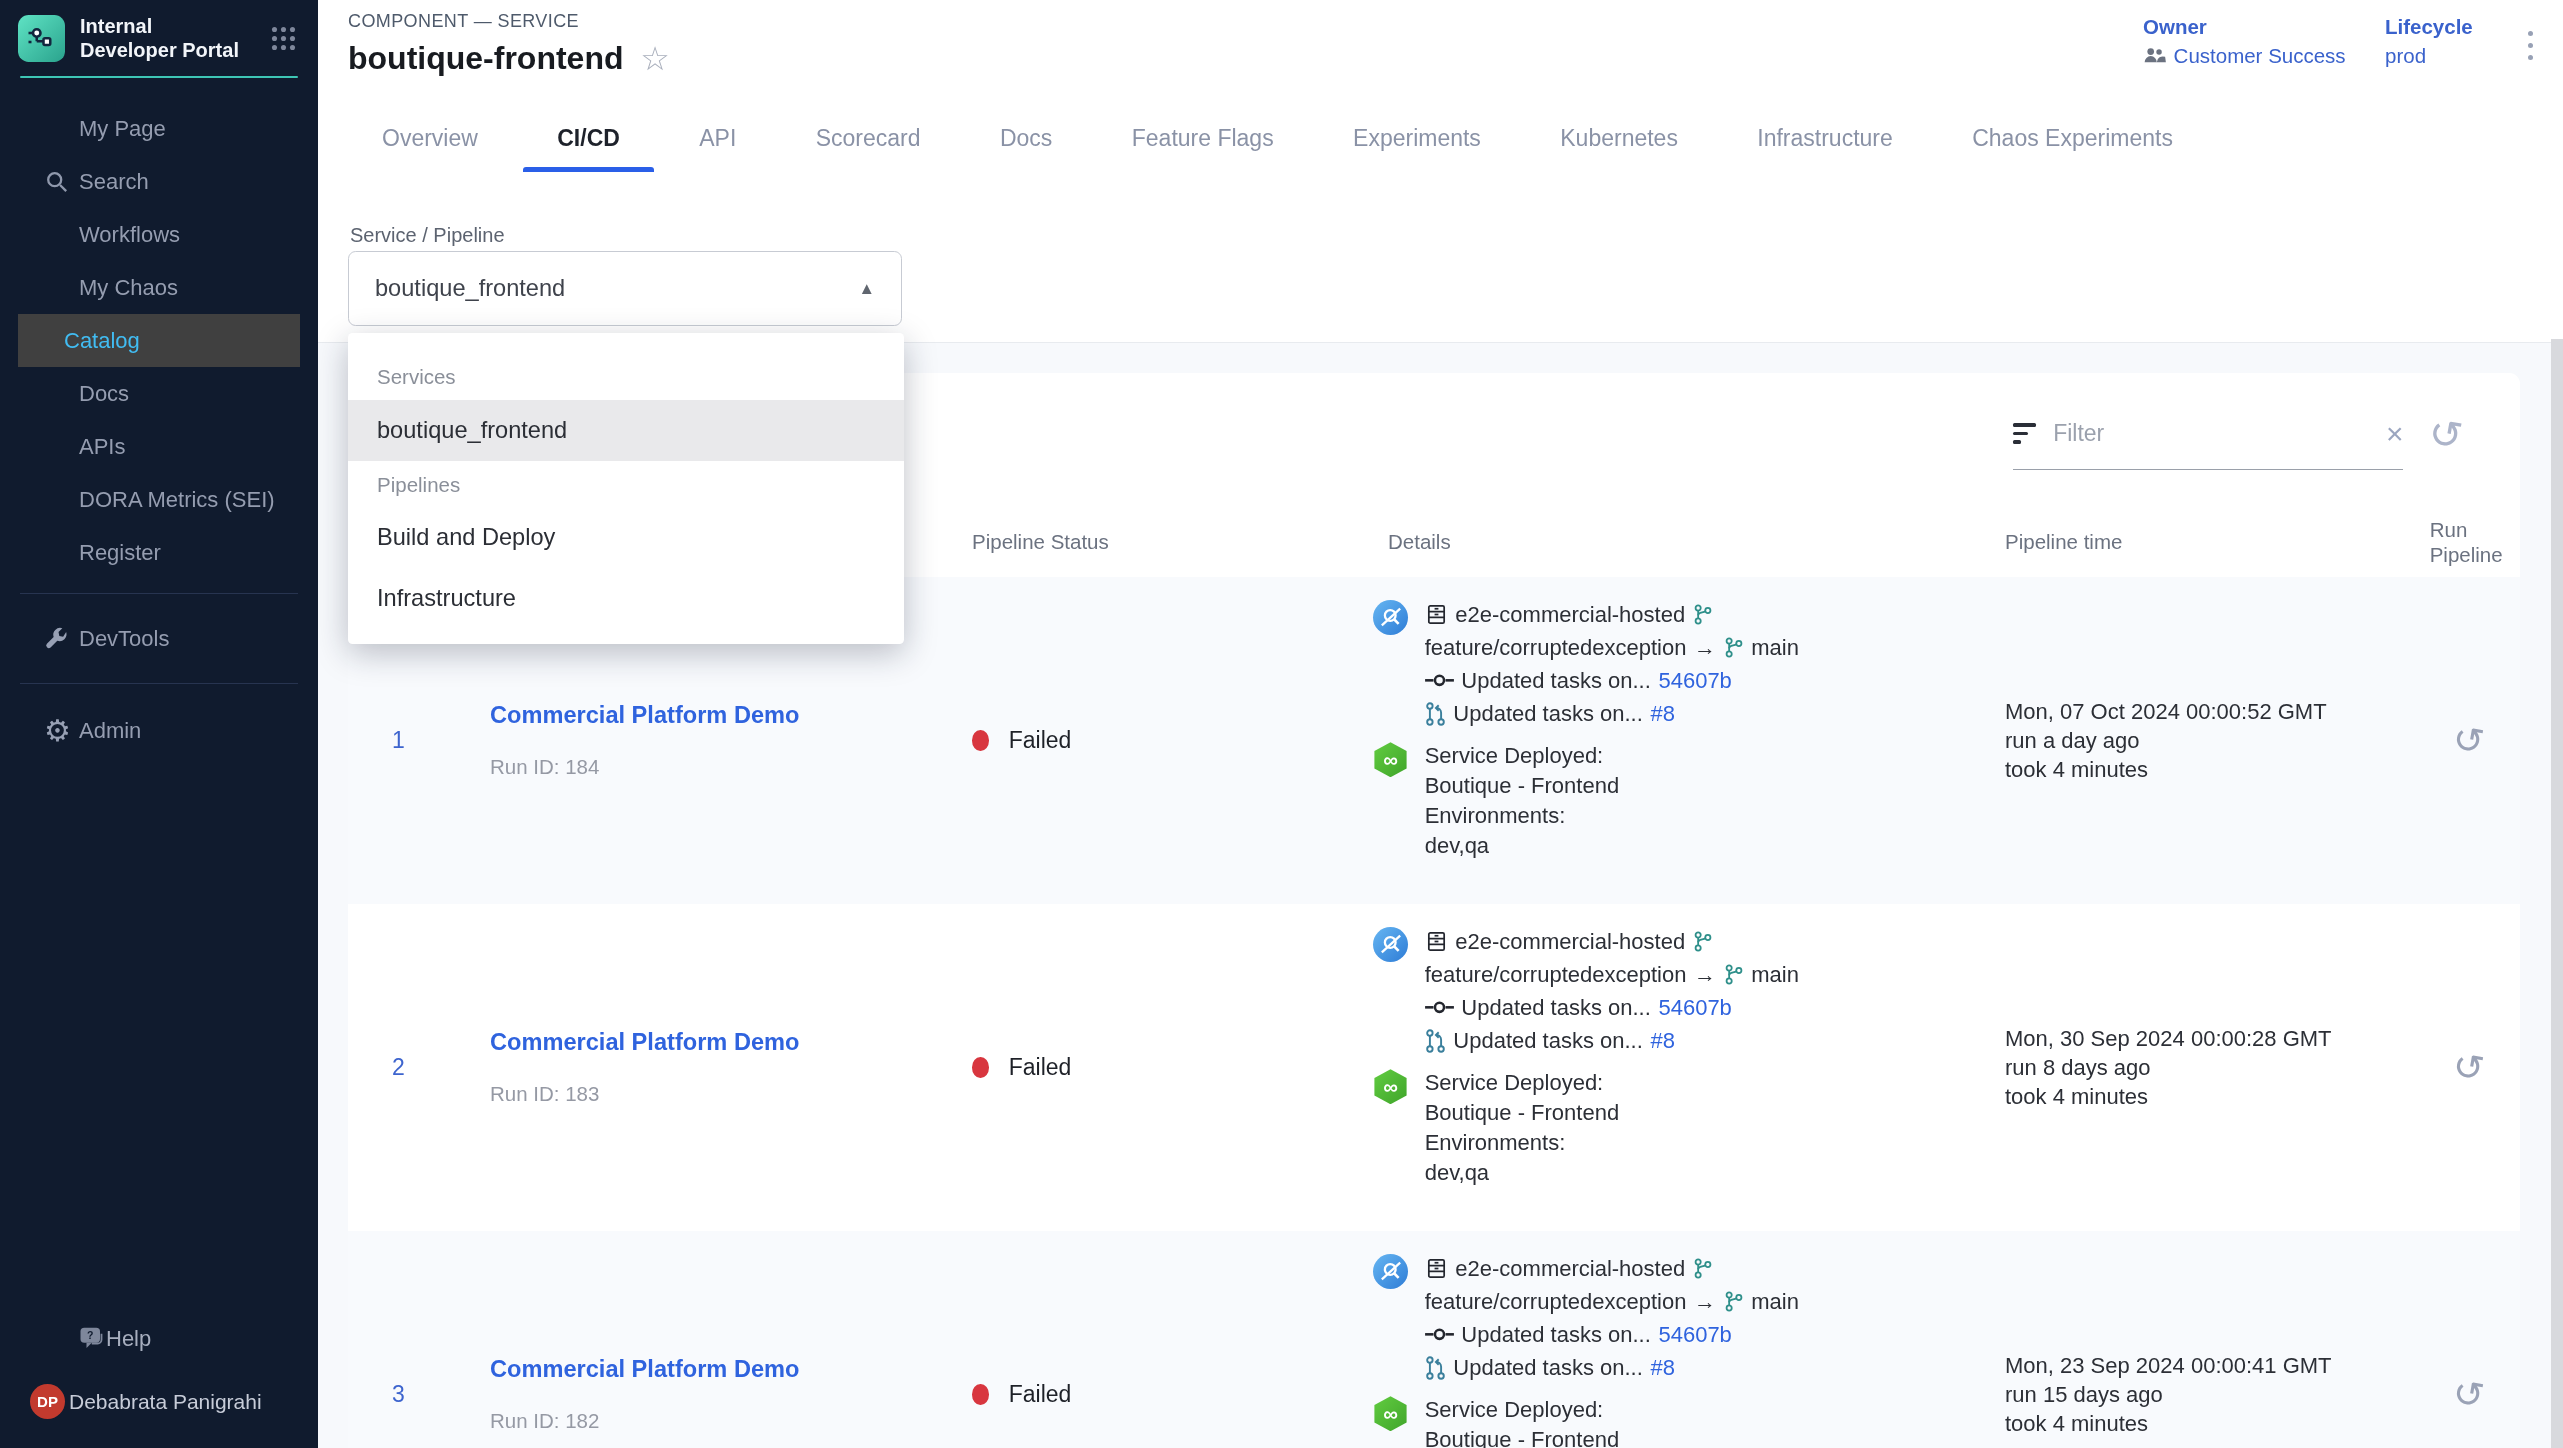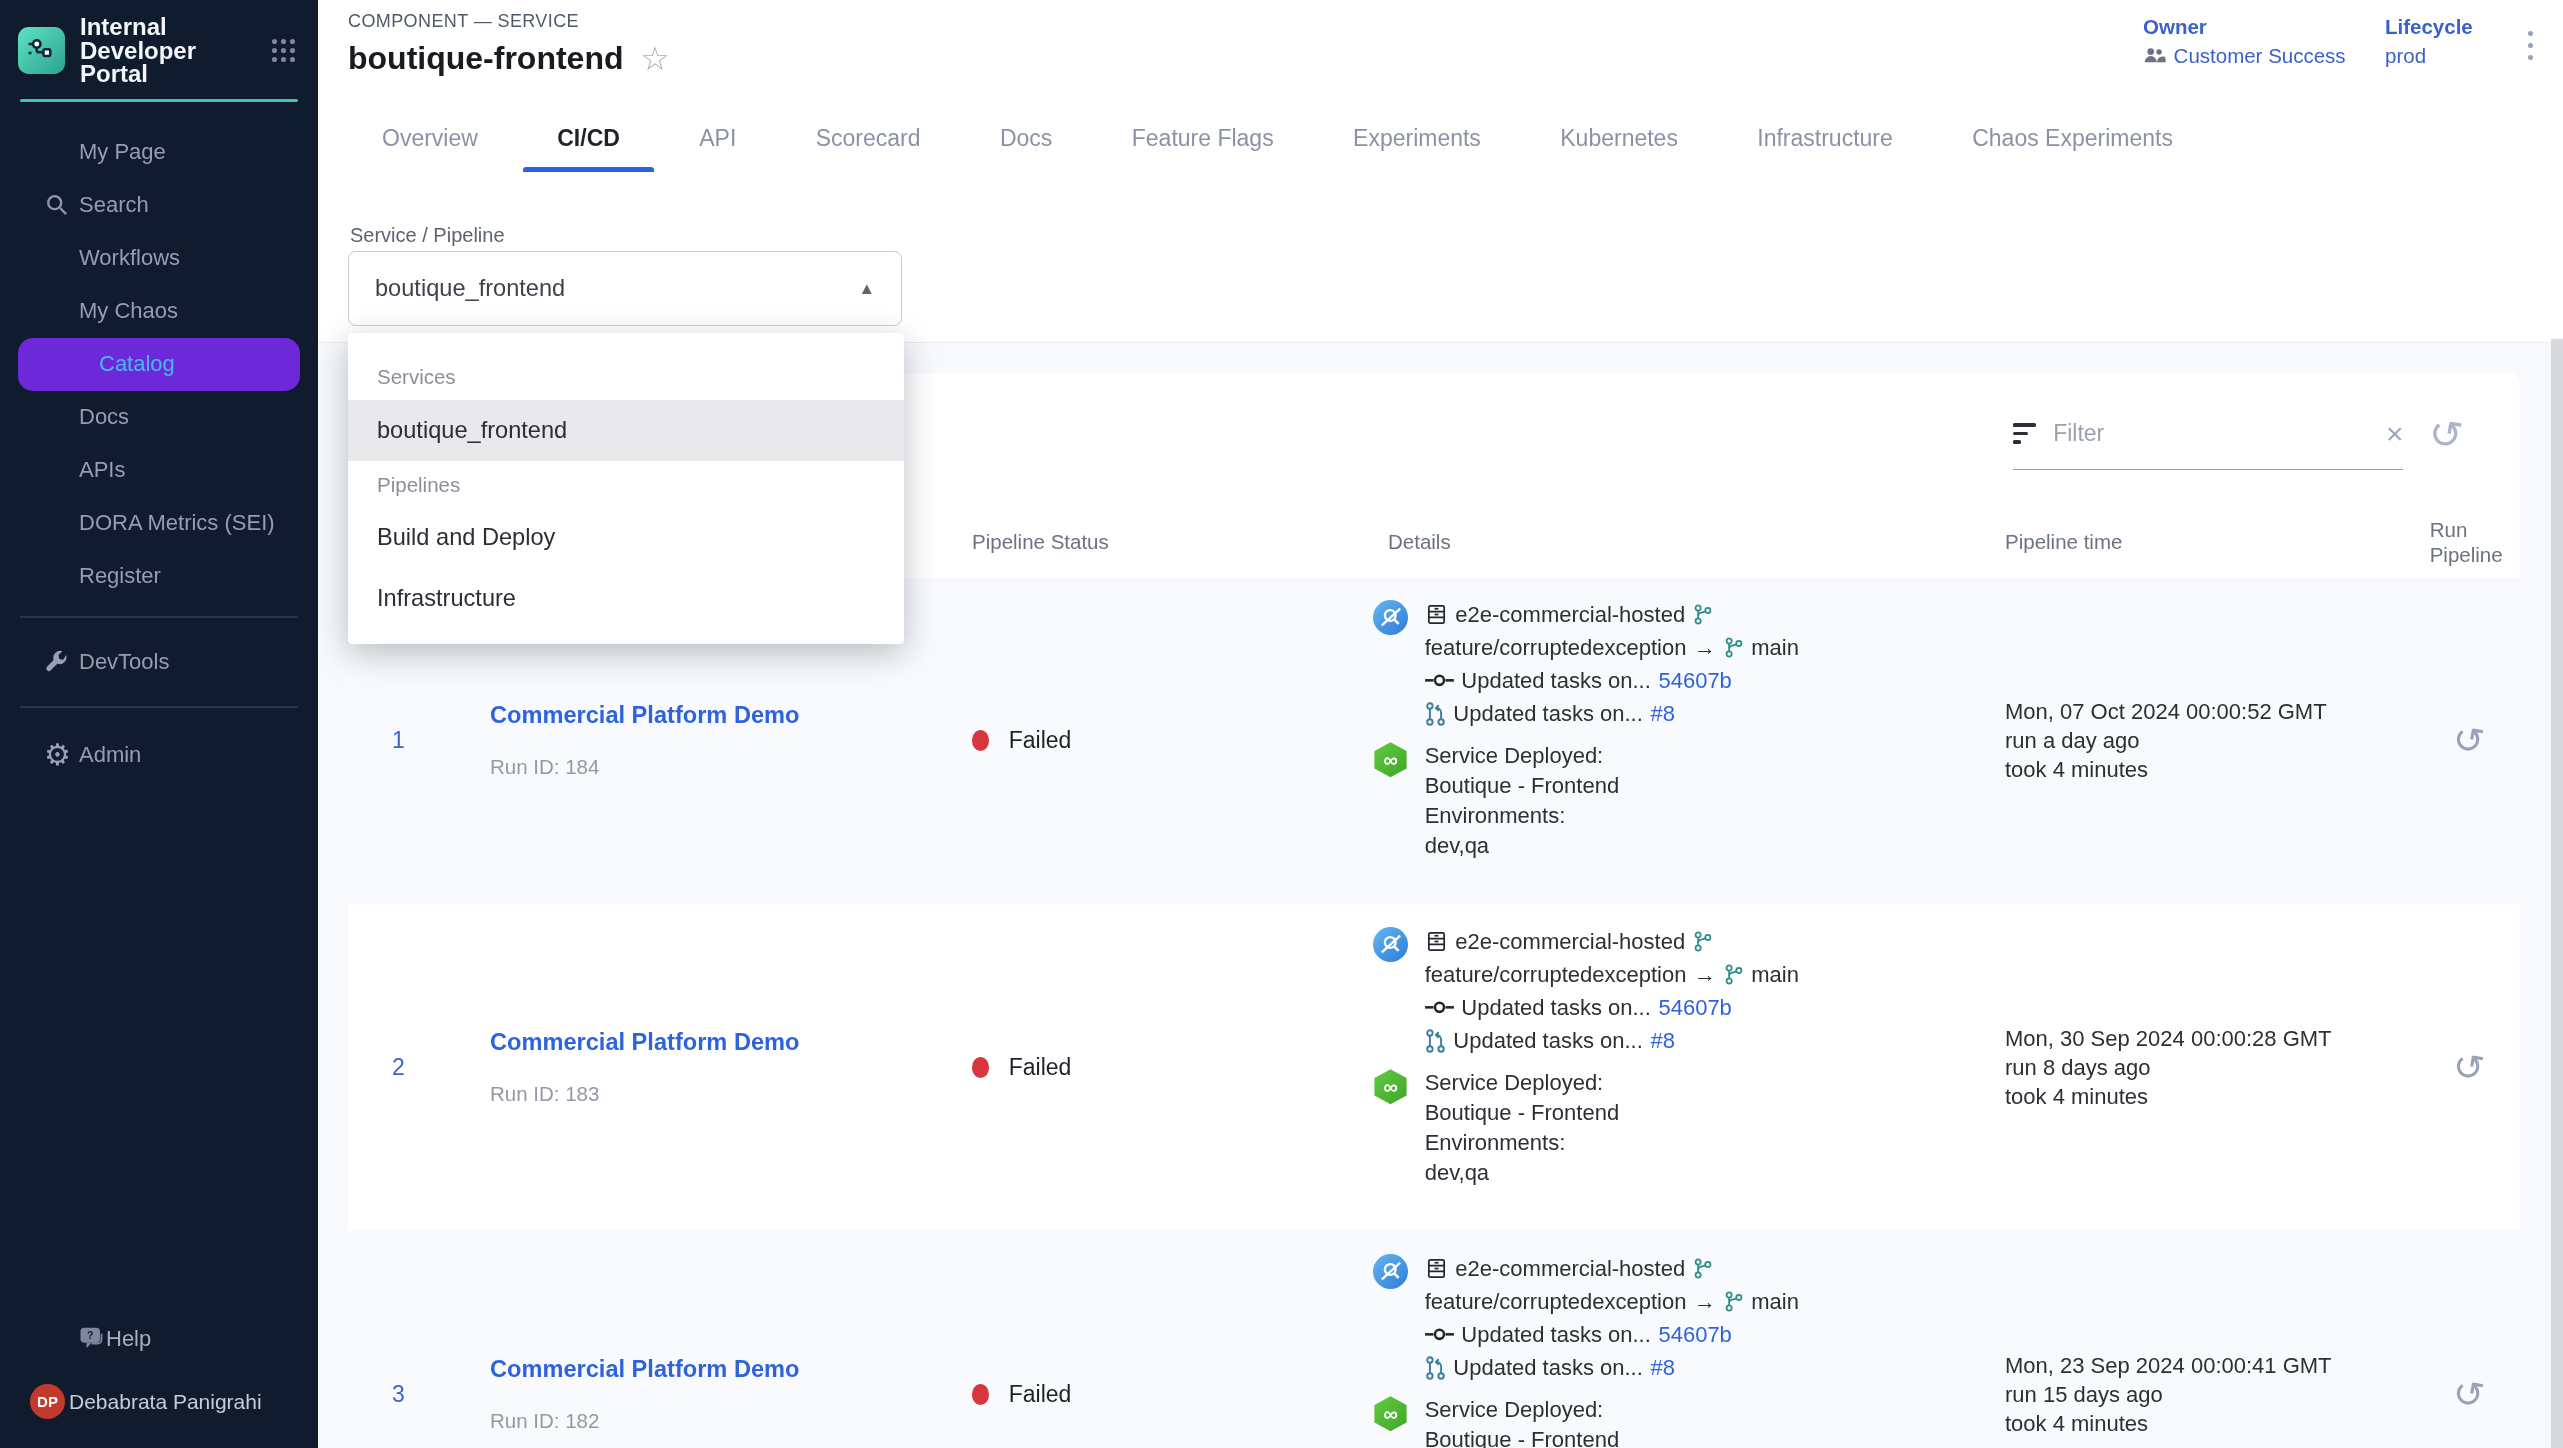--- a/index.html
+++ b/index.html
@@ -2,27 +2,27 @@
 <html style="font-size:12px"><head>
 <meta charset="utf-8">
 <style>
   html,body{margin:0;padding:0;background:#fff;font-family:"Liberation Sans",sans-serif;}
   .app{position:relative;width:2563px;height:1449px;overflow:hidden;background:#F7F9FC;}
 
   
   .sidebar{position:absolute;left:0;top:0;width:318px;height:1449px;background:#101B2E;z-index:30;}
   .brand{display:flex;align-items:center;gap:15px;padding:15px 18px 13.7px 18px;}
   .logo{width:47px;height:47px;border-radius:10.7px;background:linear-gradient(135deg,#5FE3C4,#2AA38D);flex:0 0 auto;display:flex;align-items:center;justify-content:center;}
-  .brand-title{font-size:24px;line-height:23.6px;font-weight:700;color:#F2F5F9;}
+  .brand-title{font-size:20px;line-height:23.6px;font-weight:700;color:#F2F5F9;}
   .grid-icon{margin-left:auto;flex:0 0 auto;}
   .brand-line{height:2.3px;background:#3EC6B5;margin:0 20px;border-radius:1.5px;}
   .nav{padding-top:24px;}
   .nav-item{position:relative;height:53px;display:flex;align-items:center;padding-left:79px;font-size:22px;color:#959DB0;cursor:pointer;}
   .nav-item .li-icon{position:absolute;left:44px;top:50%;transform:translateY(-50%);display:flex;}
-  .nav-item.active{background:#6d28d9;border-radius:15px;margin:0 18px;padding-left:81px;color:#41BCF2;}
+  .nav-item.active{background:#404040;border-radius:0;margin:0 18px;padding-left:46px;color:#41BCF2;}
   .side-div{height:1.5px;background:#273450;margin:13.7px 20px;}
   .tall{height:61px;}
   .gear-glyph{font-size:30px;color:#97A0B4;line-height:1;}
   .side-bottom{position:absolute;left:0;bottom:0;width:100%;}
   .help-row{position:relative;height:53px;display:flex;align-items:center;padding-left:79px;font-size:22px;color:#A7AEBE;cursor:pointer;}
   .user-row{position:relative;height:73px;display:flex;align-items:center;gap:4px;padding-left:30px;margin-bottom:10.7px;cursor:pointer;}
   .avatar{width:35px;height:35px;border-radius:50%;background:#C23A2E;color:#fff;font-size:15px;font-weight:700;display:flex;align-items:center;justify-content:center;flex:0 0 auto;}
   .user-name{font-size:21px;color:#C7CCD8;}
 
   

